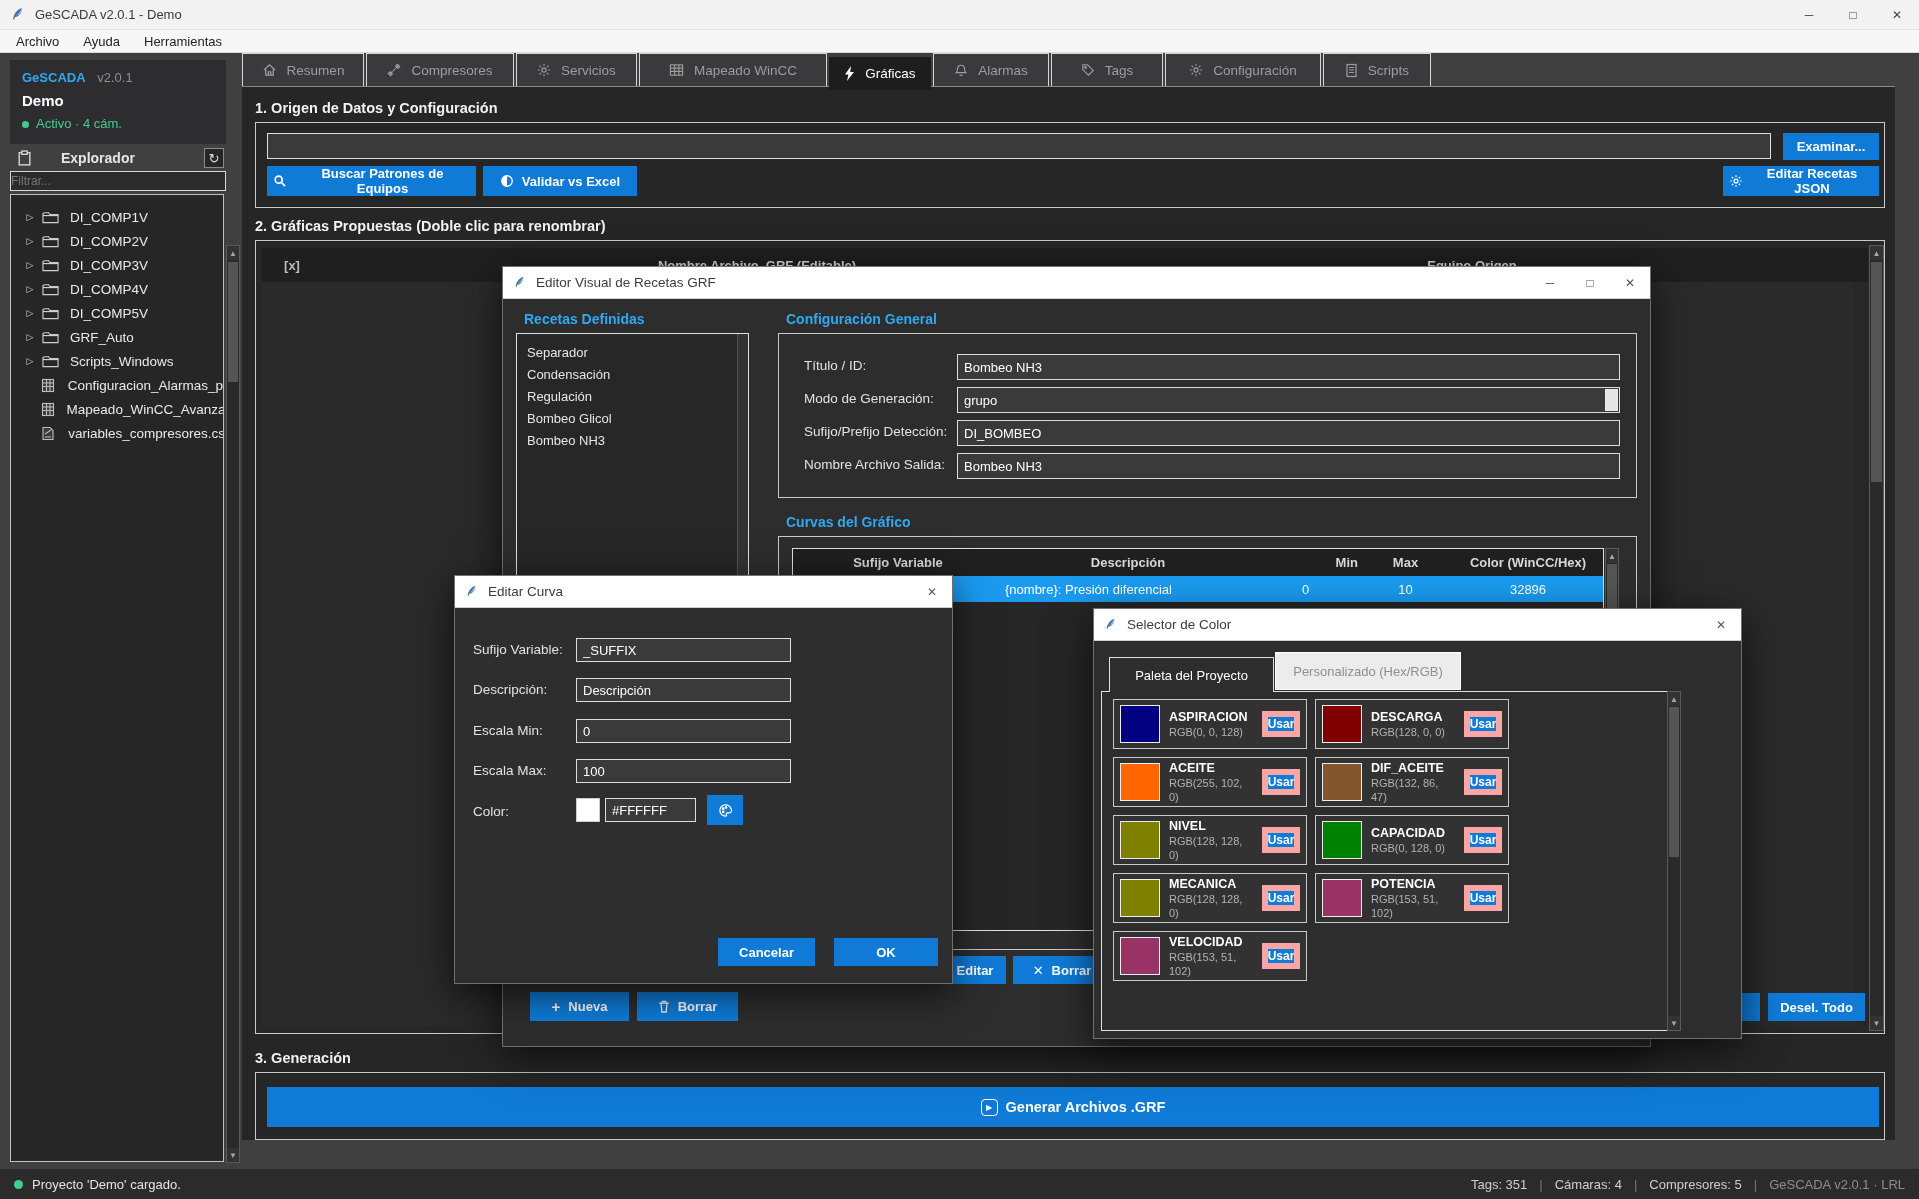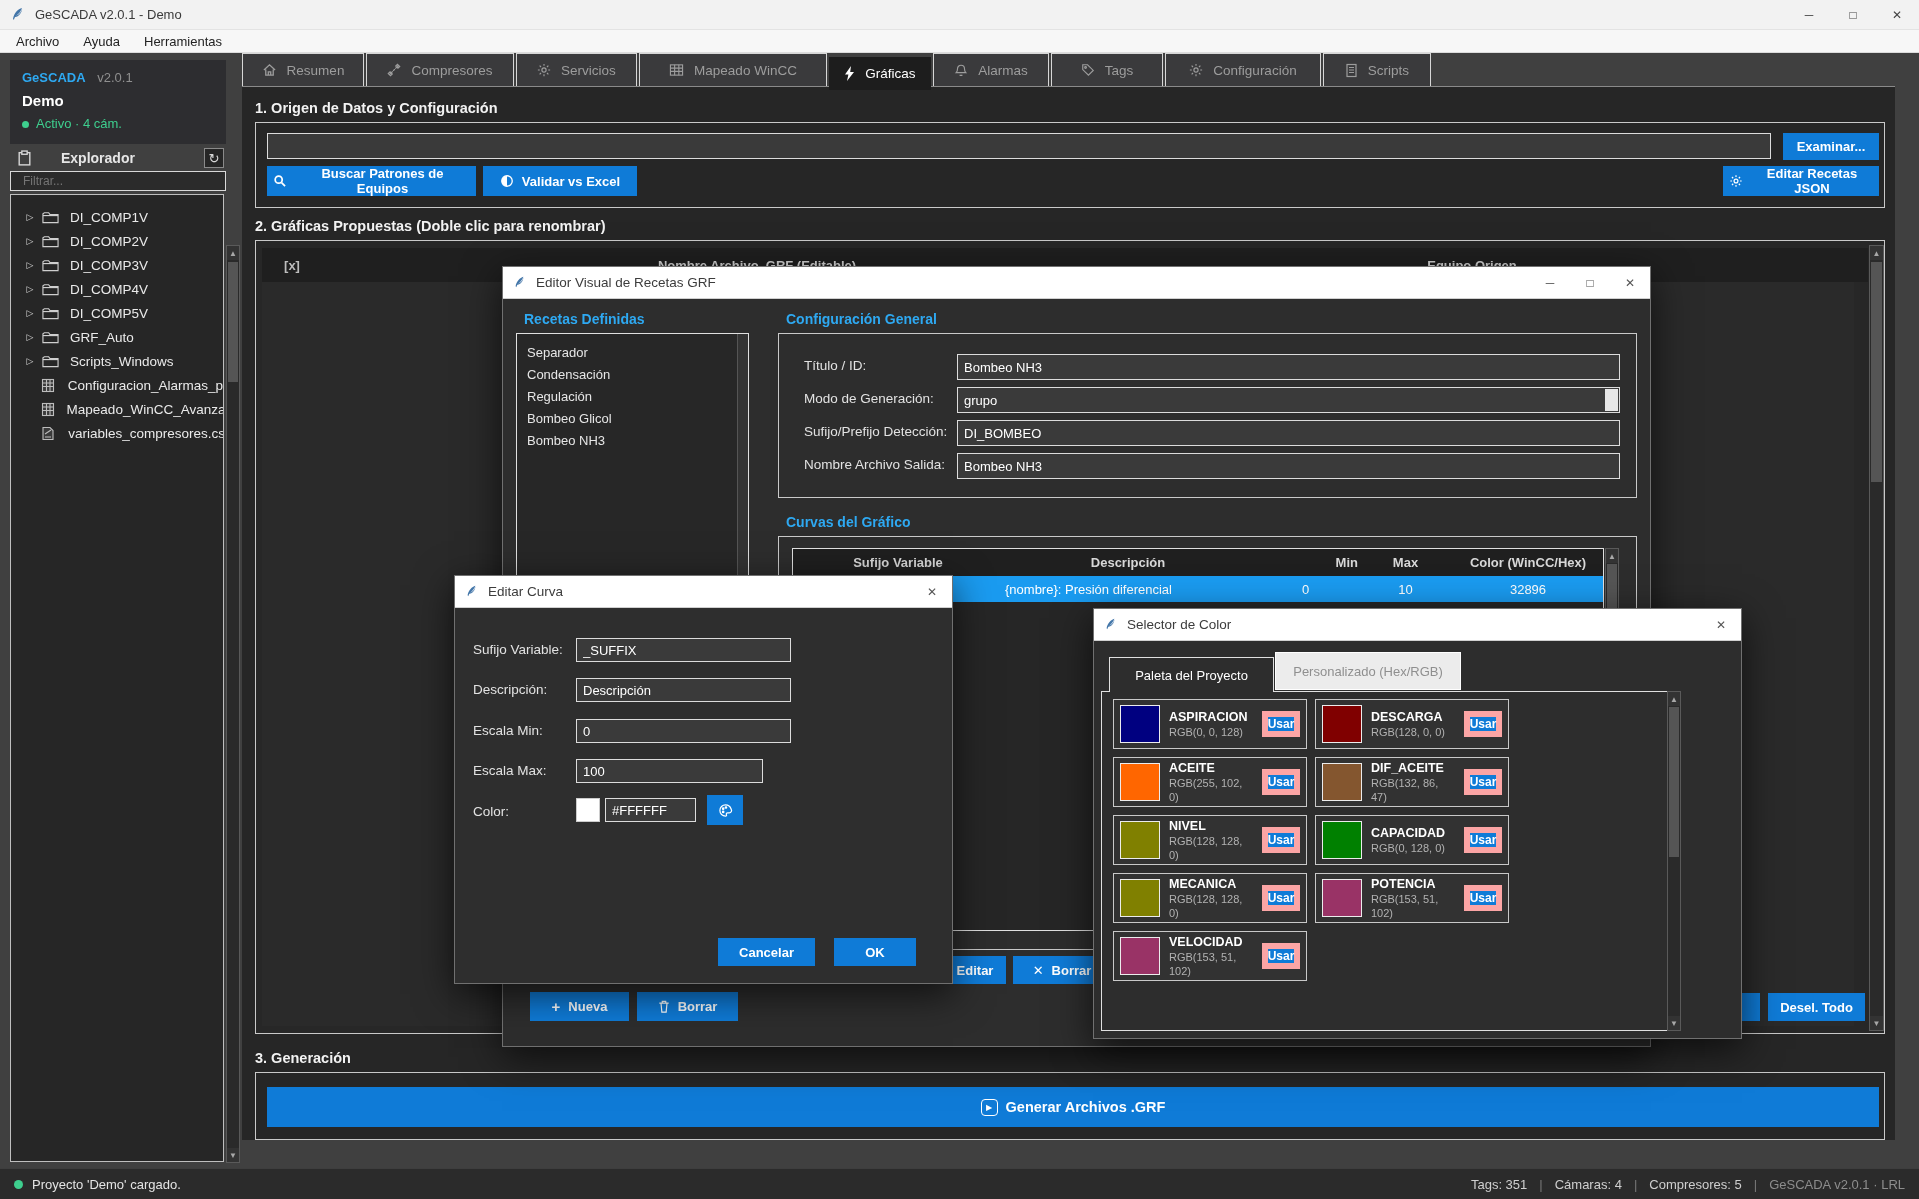--- a/index.html
+++ b/index.html
@@ -11,21 +11,21 @@
   .titlebar{left:0;top:0;width:1919px;height:30px;background:#f2f2f2;color:#3a3a3a;
     display:flex;align-items:center;border-bottom:1px solid #e3e3e3;}
   .menubar{left:0;top:30px;width:1919px;height:23px;background:#f7f7f7;color:#222;
     display:flex;align-items:center;gap:4px;padding-left:6px;border-bottom:1px solid #dcdcdc;}
   .menu-item{padding:2px 10px;font-size:13px;}
   .winbtn{width:44px;height:30px;display:flex;align-items:center;justify-content:center;color:#444;font-size:12px;}
   
   .proj-panel{left:10px;top:60px;width:216px;height:84px;background:#2d2d30;padding:10px 12px;}
   .explorer-head{left:10px;top:147px;width:216px;height:22px;display:flex;align-items:center;gap:10px;}
   .filter-input{left:10px;top:171px;width:216px;height:20px;background:#2b2b2b;border:1px solid #d9d9d9;
-    color:#cfcfcf;font-size:12px;padding:0 12px;font-family:inherit;}
+    color:#cfcfcf;font-size:12px;padding:0 0;font-family:inherit;}
   .tree-box{left:10px;top:194px;width:214px;height:968px;background:#262626;border:1px solid #bfbfbf;}
   .tree-item{position:absolute;left:0;width:100%;height:24px;display:flex;align-items:center;color:#eaeaea;font-size:13.5px;}
   .chev{width:14px;margin-left:12px;color:#d8d8d8;font-size:9px;text-align:center;}
   .tree-ic{width:20px;margin-left:5px;display:flex;align-items:center;}
   .tree-lbl{margin-left:8px;white-space:nowrap;overflow:hidden;}
   
   .tab{position:absolute;top:53px;height:33px;background:#3a3a3c;border:1px solid #d7d7d7;border-bottom:none;
     color:#9d9d9d;display:flex;align-items:center;justify-content:center;gap:10px;font-size:13.5px;}
   .tab.active{background:#1d1d1d;color:#fff;top:57px;height:33px;border:none;z-index:3;}
   .main-edge{left:242px;top:86px;width:1653px;height:1054px;border-top:1px solid #8a8a8a;background:#262626;}
@@ -470,38 +470,38 @@
       <span style="flex:1"></span>
       <span class="dlg-ctl">✕</span>
     </div>
     <div class="abs fld-label" style="left:18px;top:66px">Sufijo Variable:</div>
     <div class="abs" style="left:121px;top:62px;width:215px;height:24px"><input class="inp" value="_SUFFIX" style=""></div>
     <div class="abs fld-label" style="left:18px;top:106px">Descripción:</div>
     <div class="abs" style="left:121px;top:102px;width:215px;height:24px"><input class="inp" value="Descripción" style=""></div>
     <div class="abs fld-label" style="left:18px;top:147px">Escala Min:</div>
     <div class="abs" style="left:121px;top:143px;width:215px;height:24px"><input class="inp" value="0" style=""></div>
     <div class="abs fld-label" style="left:18px;top:187px">Escala Max:</div>
-    <div class="abs" style="left:121px;top:183px;width:187px;height:24px"><input class="inp" value="100" style=""></div>
+    <div class="abs" style="left:121px;top:183px;width:215px;height:24px"><input class="inp" value="100" style=""></div>
     <div class="abs fld-label" style="left:18px;top:228px">Color:</div>
     <div class="abs" style="left:121px;top:222px;width:24px;height:24px;background:#fff;border:1px solid #ccc"></div>
     <div class="abs" style="left:150px;top:222px;width:91px;height:24px"><input class="inp" value="#FFFFFF" style=""></div>
     <button class="btn abs" style="left:252px;top:219px;width:36px;height:30px">
       <span>
           <svg width="15" height="15" viewBox="0 0 16 16" fill="none" stroke="#fff" stroke-width="1.3">
             <path d="M8 2a6 6 0 1 0 0 12c1 0 1.4-.7 1-1.5-.5-1 .2-2 1.3-2H12a2.5 2.5 0 0 0 2-4C13 3.2 10.8 2 8 2z"></path>
             <circle cx="5.5" cy="6" r=".8" fill="#fff"></circle>
             <circle cx="8.5" cy="4.8" r=".8" fill="#fff"></circle>
             <circle cx="5.5" cy="9.5" r=".8" fill="#fff"></circle>
           </svg>
         </span>
       </button>
     <button class="btn abs" style="left:263px;top:362px;width:97px;height:28px">
         <span>Cancelar</span>
       </button>
-    <button class="btn abs" style="left:379px;top:362px;width:82px;height:28px">
+    <button class="btn abs" style="left:379px;top:362px;width:104px;height:28px">
         <span>OK</span>
       </button>
   </div>
 
   <div class="abs dialog" style="left:1093px;top:608px;width:649px;height:431px;z-index:30">
     <div class="dlg-title">
       <span style="margin-left:10px">
           <svg width="13" height="13" viewBox="0 0 16 16">
             <path d="M12.8 1C8.6 2.2 4.4 6.2 3.2 12.6l.9 1.2c.2-1 .7-2.2 1.3-3.1 4.3-.4 6.9-4.6 7.6-8.9-1.2 3.4-3.2 6.6-6.7 7.6 3.2-2 5.2-5.1 6.5-8.4z" fill="#4376a9"></path>
           </svg>

